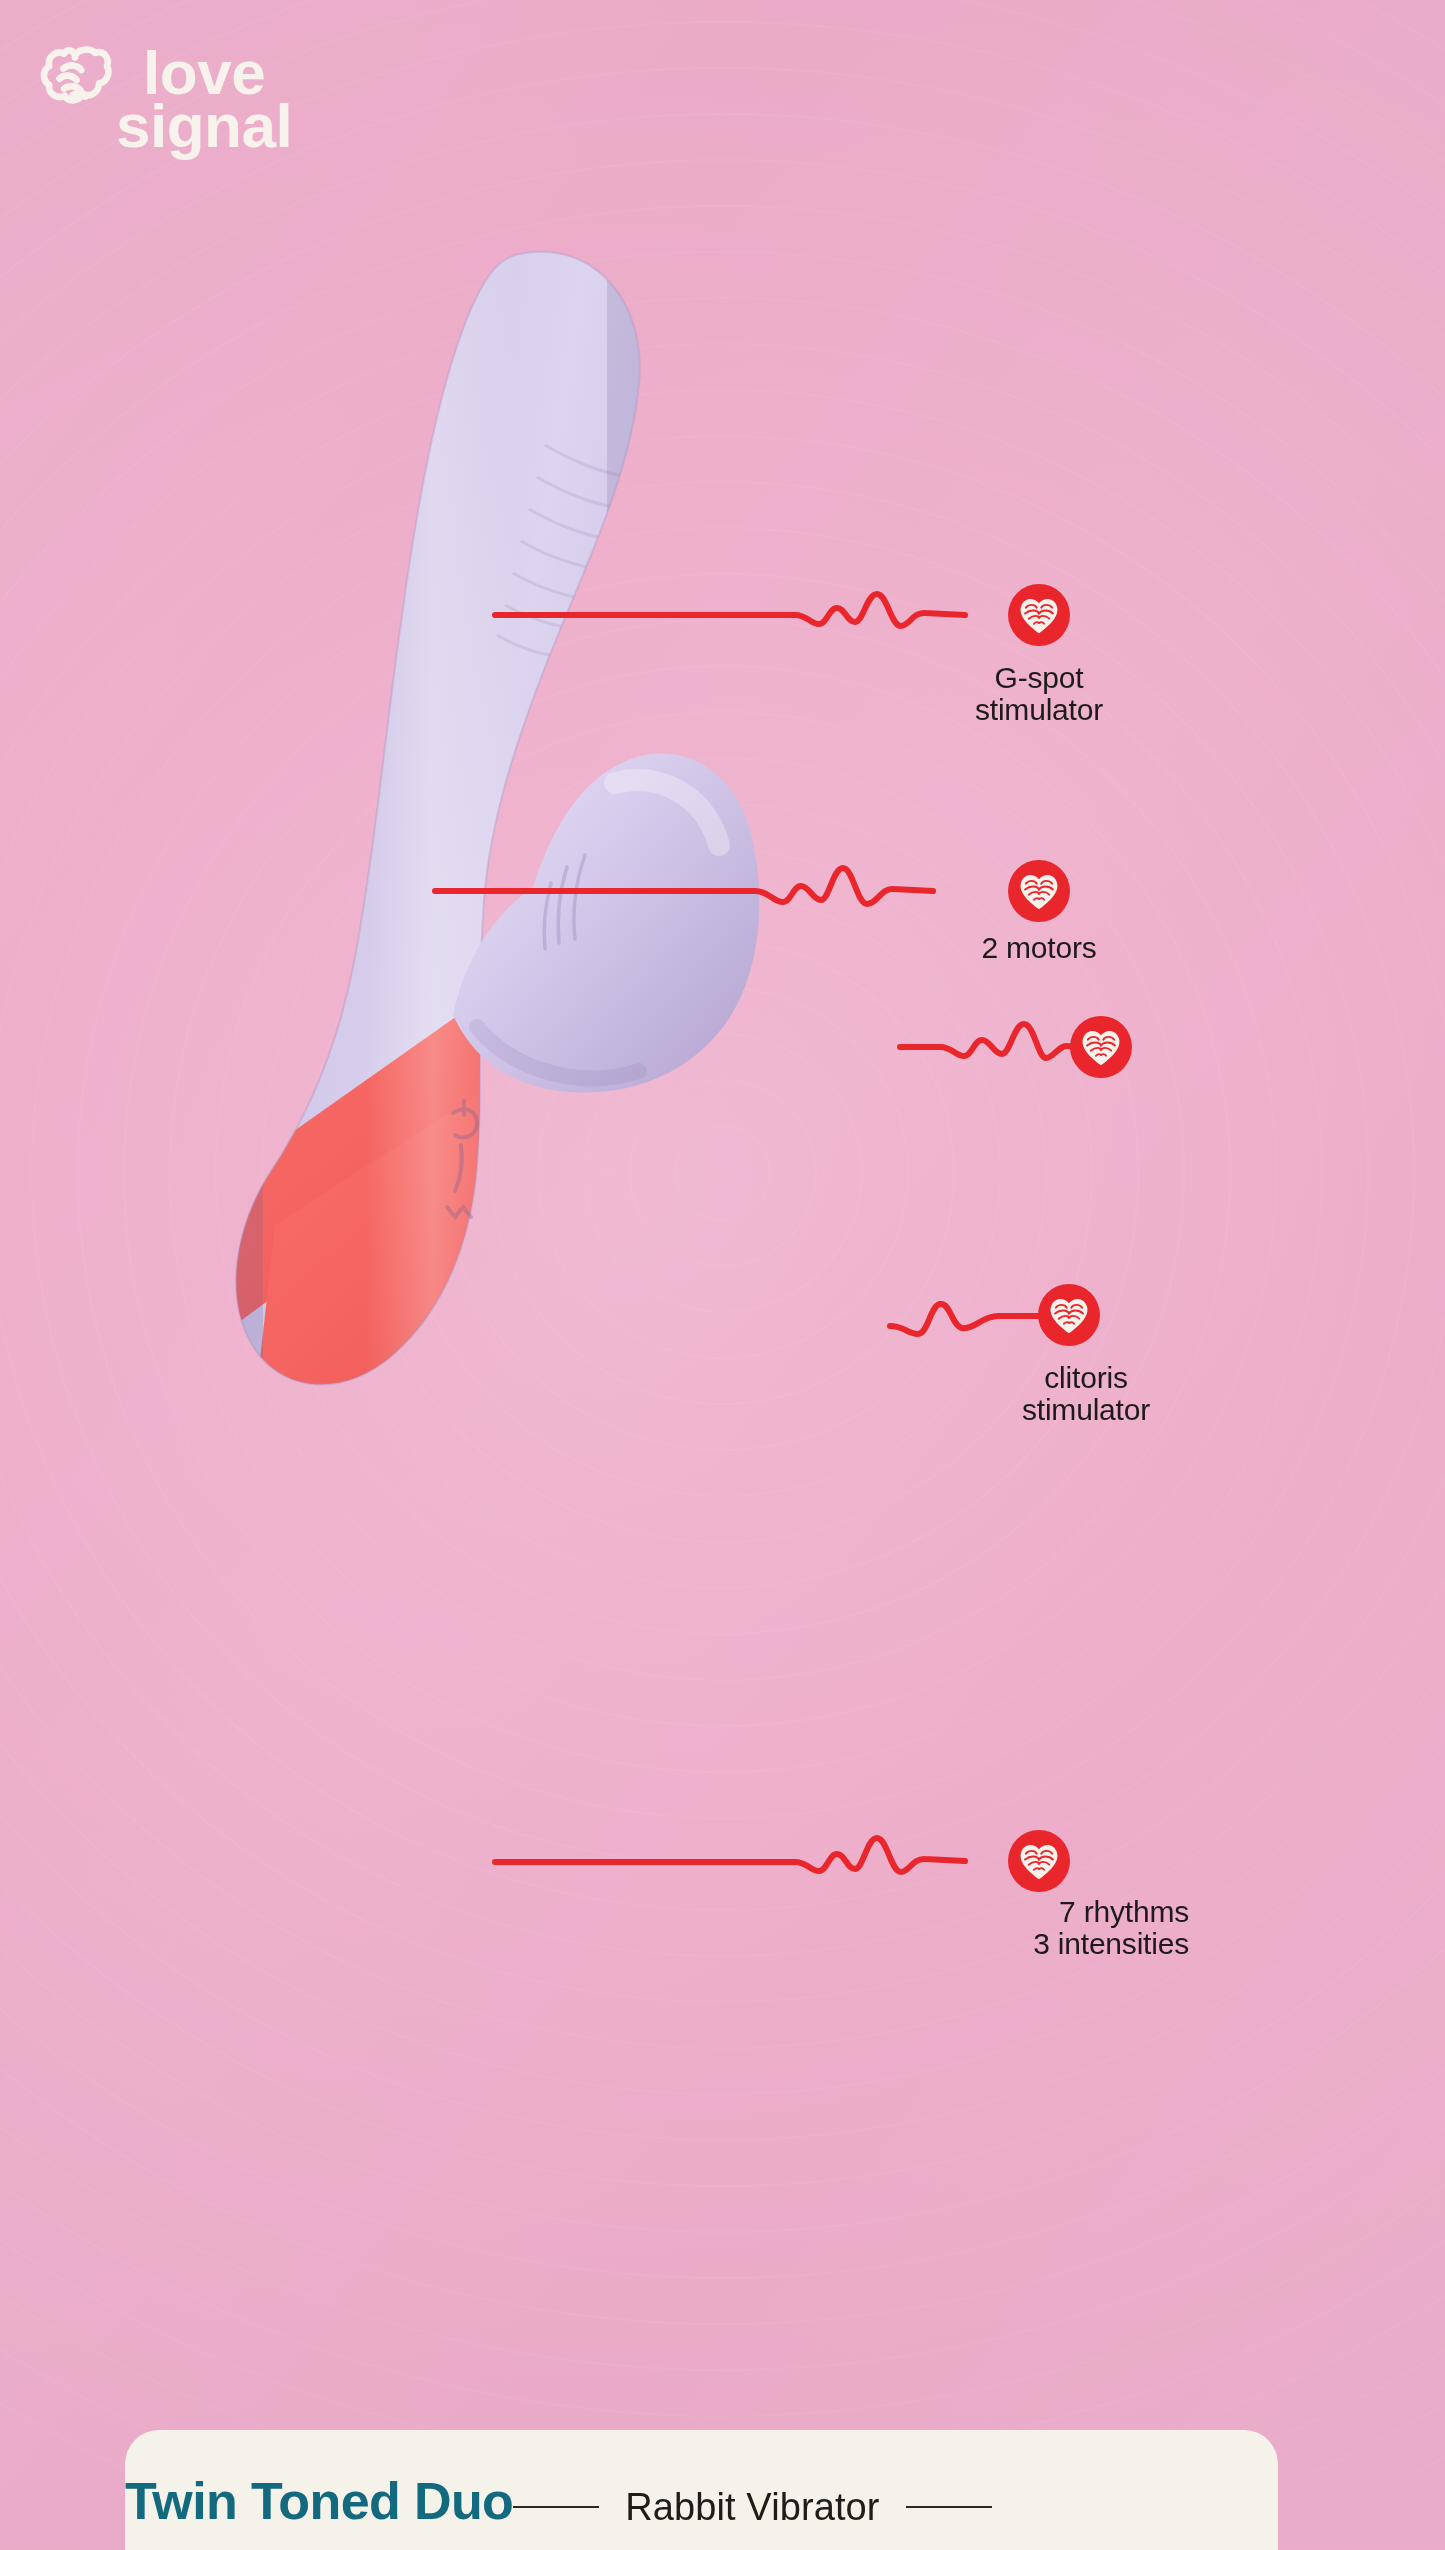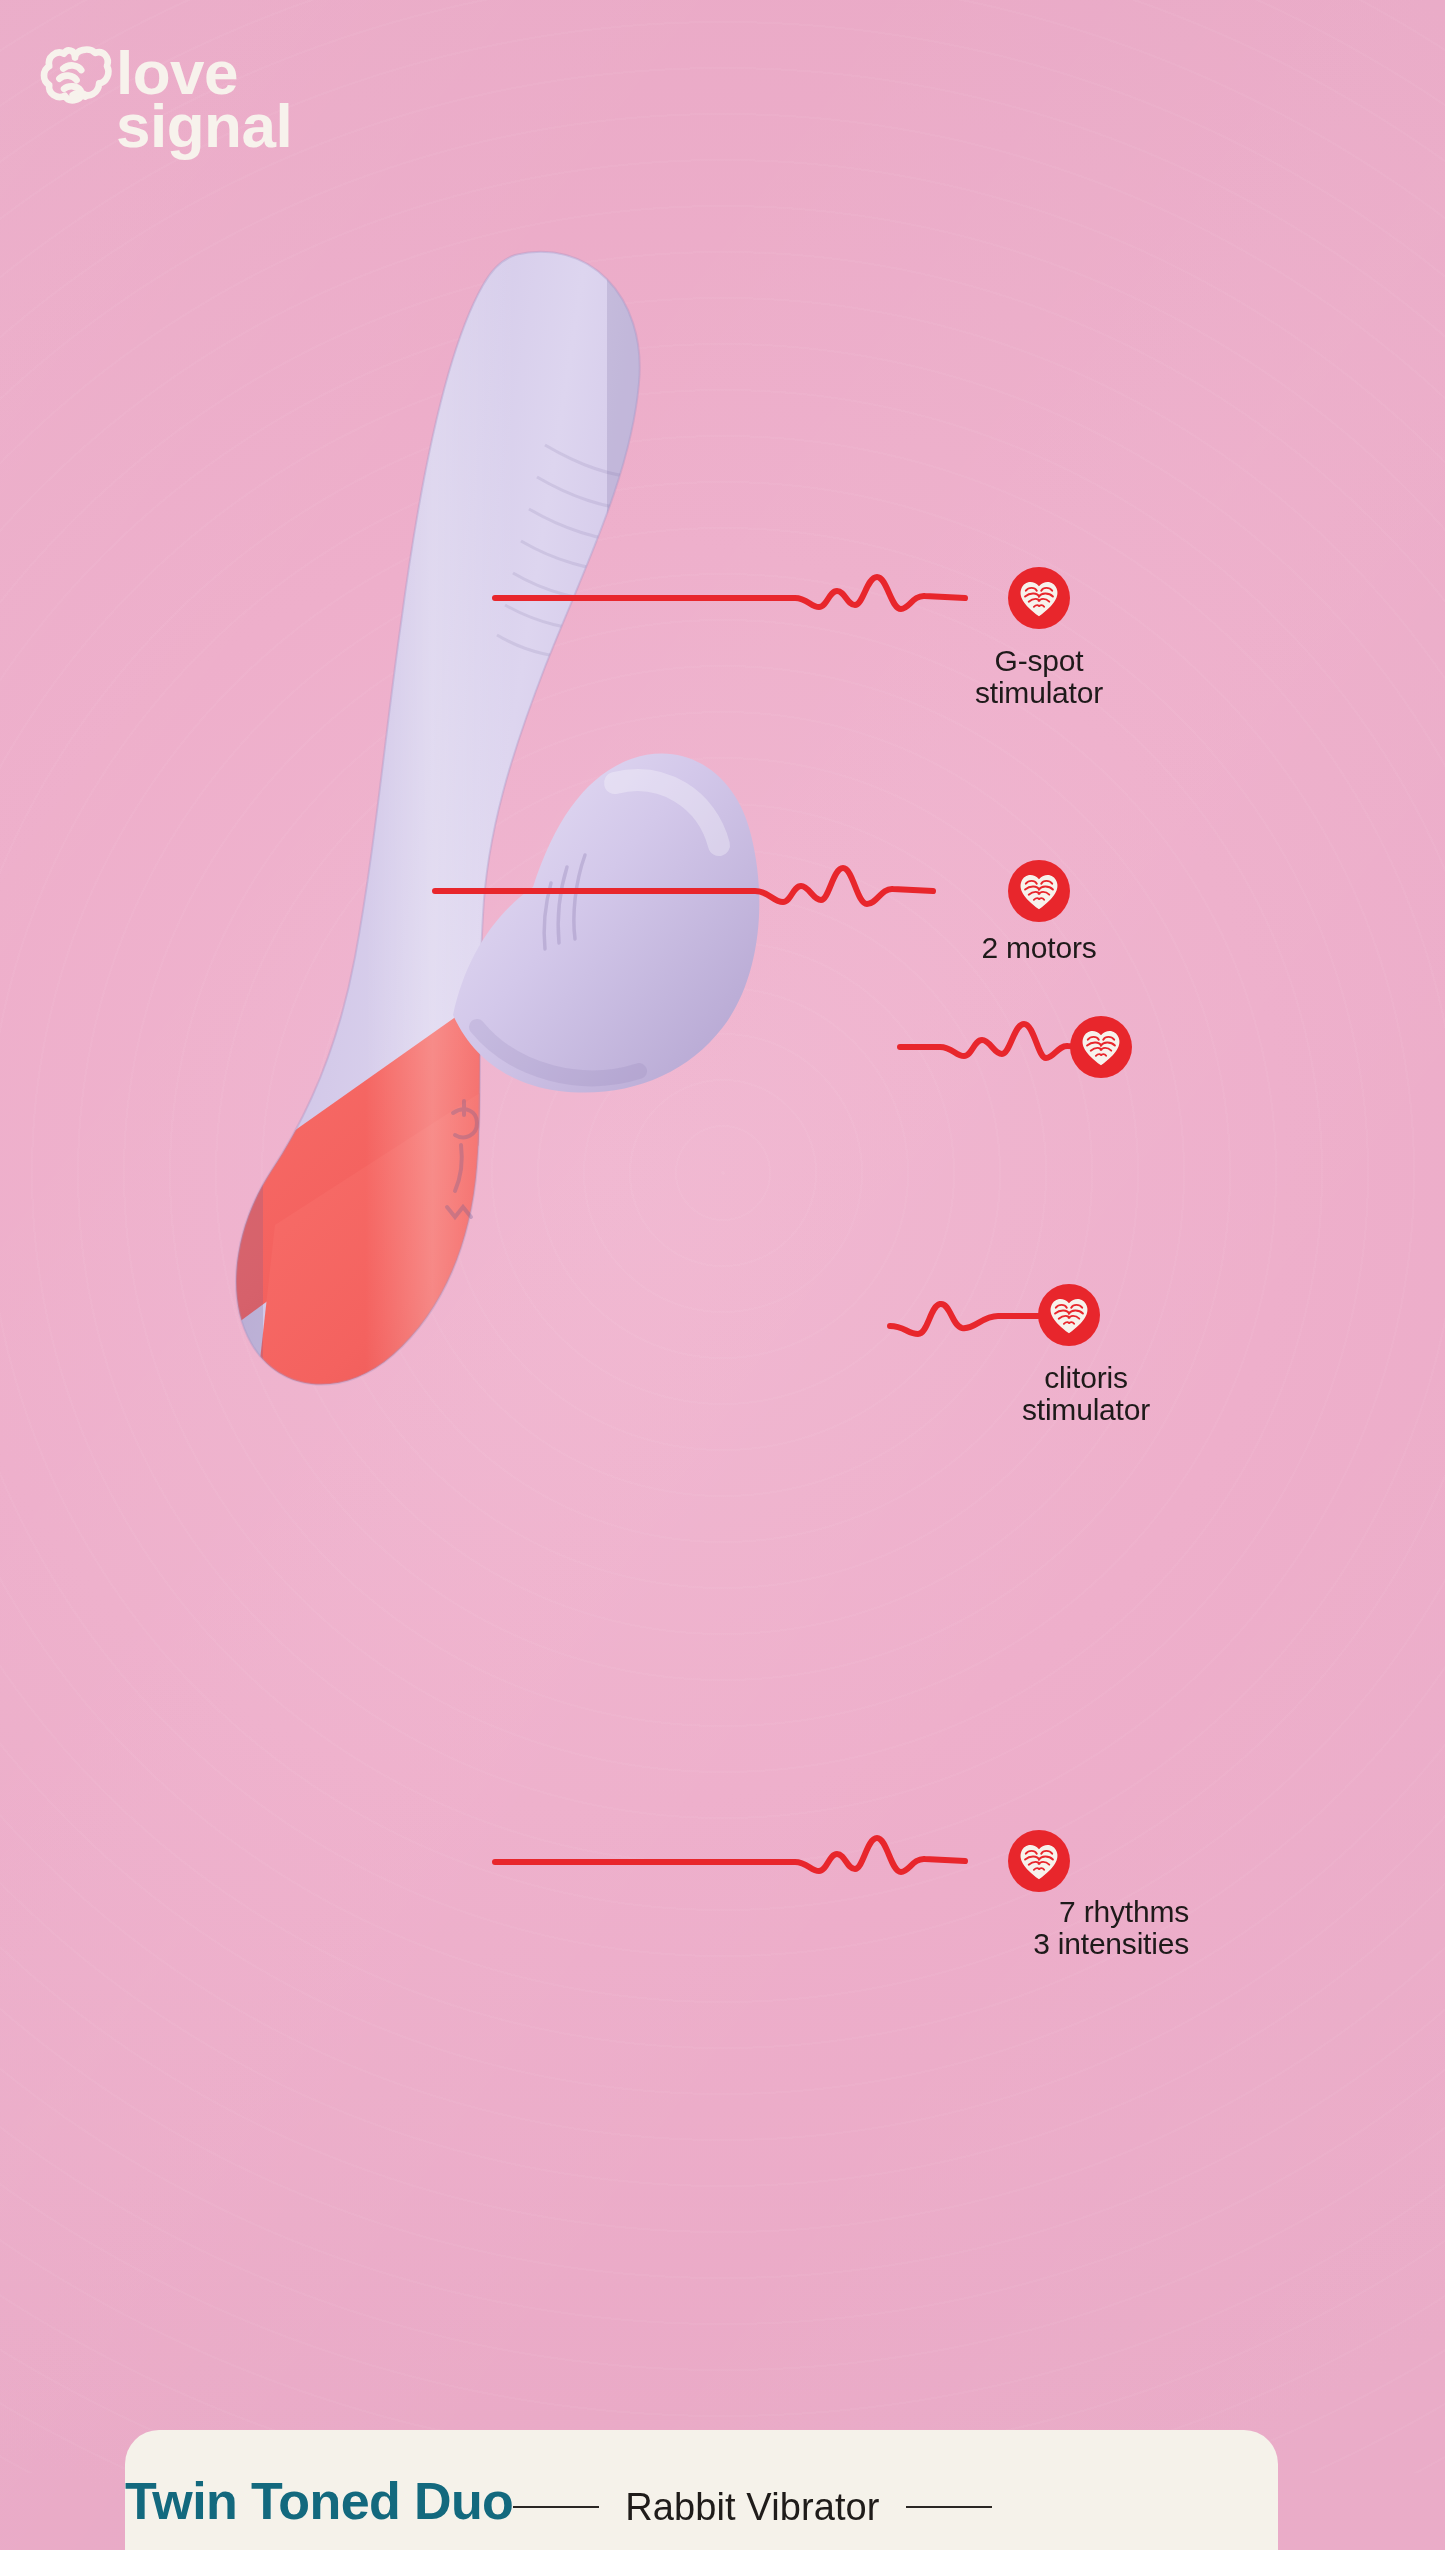--- a/index.html
+++ b/index.html
@@ -52,20 +52,21 @@
   .logo-mark{ width:78px; height:78px; margin-top:4px; margin-right:-4px; flex:none; }
   .logo-words{
     display:flex; flex-direction:column;
     line-height:0.86;
     color:#f7f2ec;
     font-size:62px;
     font-weight:700;
     letter-spacing:-0.5px;
     padding-left:6px;
     padding-top:8px;
+    text-align:center;
   }
   .logo-words span{ display:block; }
 
   
   .product{
     position:absolute;
     left:215px; top:215px;
     width:740px; height:1190px;
     pointer-events:none;
   }
@@ -255,21 +256,21 @@
 
       <g opacity="0.30" fill="none" stroke="#6d5d92" stroke-width="4" stroke-linecap="round">
         <path d="M238 898 C250 890, 262 896, 262 908 C262 920, 250 926, 240 920"></path>
         <path d="M249 886 L249 900"></path>
         <path d="M246 930 C248 946, 246 962, 240 976"></path>
         <path d="M232 992 l8 10 l8 -10 l8 10"></path>
       </g>
     </svg>
   </div>
 
-  <div class="callout" style="left:495px; top:563px; width:700px; height:180px;">
+  <div class="callout" style="left:495px; top:580px; width:700px; height:180px;">
     <svg class="ecg" width="560" height="70" viewBox="0 0 560 70">
       <path d="M0 35 L300 35 C312 35 316 44 324 44 C332 44 334 28 342 28
                C350 28 352 42 360 42 C368 42 372 14 382 14
                C392 14 396 46 406 46 C414 46 418 32 430 33 L470 35" fill="none" stroke="#e8262c" stroke-width="6" stroke-linecap="round" stroke-linejoin="round"></path>
     </svg>
     <div class="badge" style="left:513px; top:4px;">
       <svg viewBox="0 0 60 54">
         <path d="M30 52 C8 36, 2 24, 6 14 C10 4, 22 2, 30 11 C38 2, 50 4, 54 14
                  C58 24, 52 36, 30 52 Z" fill="#f7f2ec"></path>
         <g stroke="#e8262c" stroke-width="2.6" fill="none" stroke-linecap="round">

